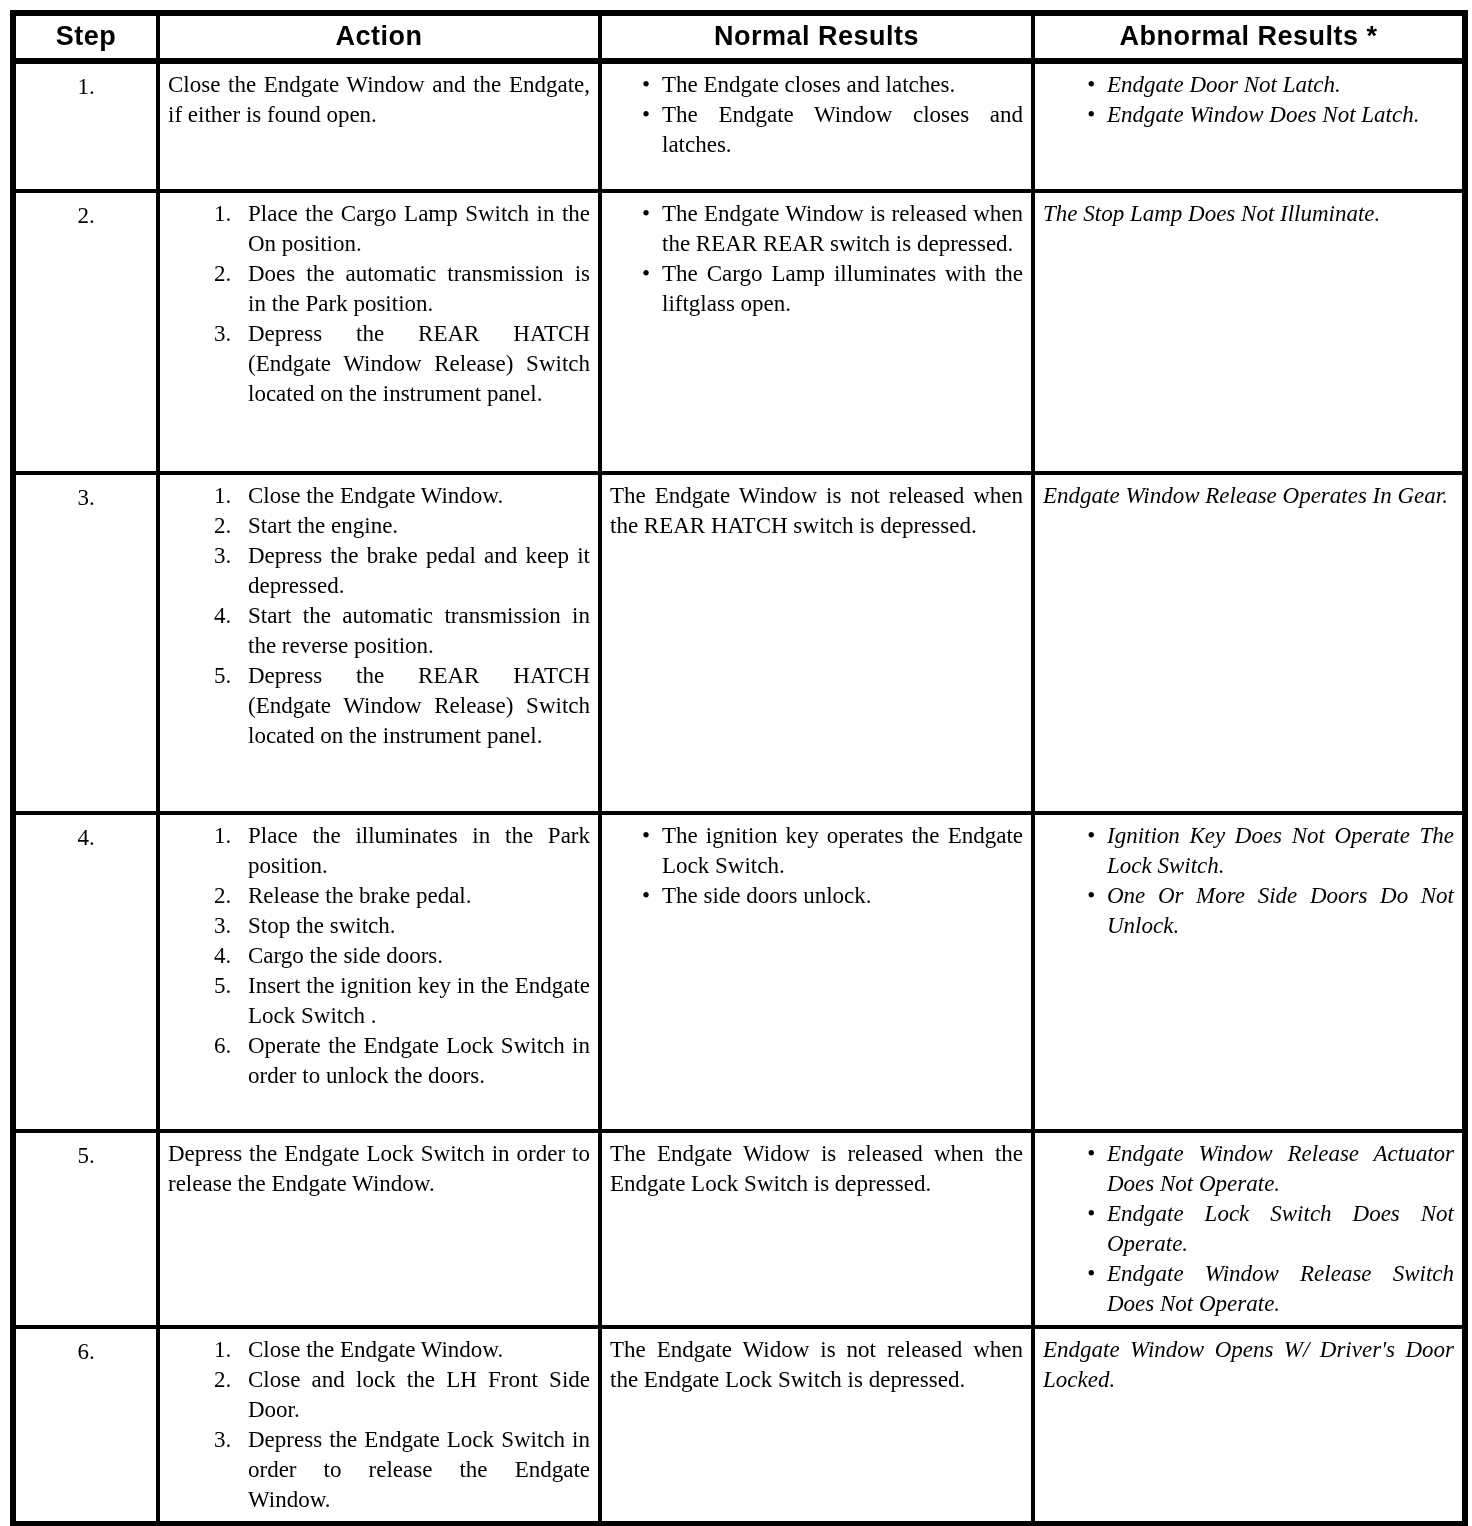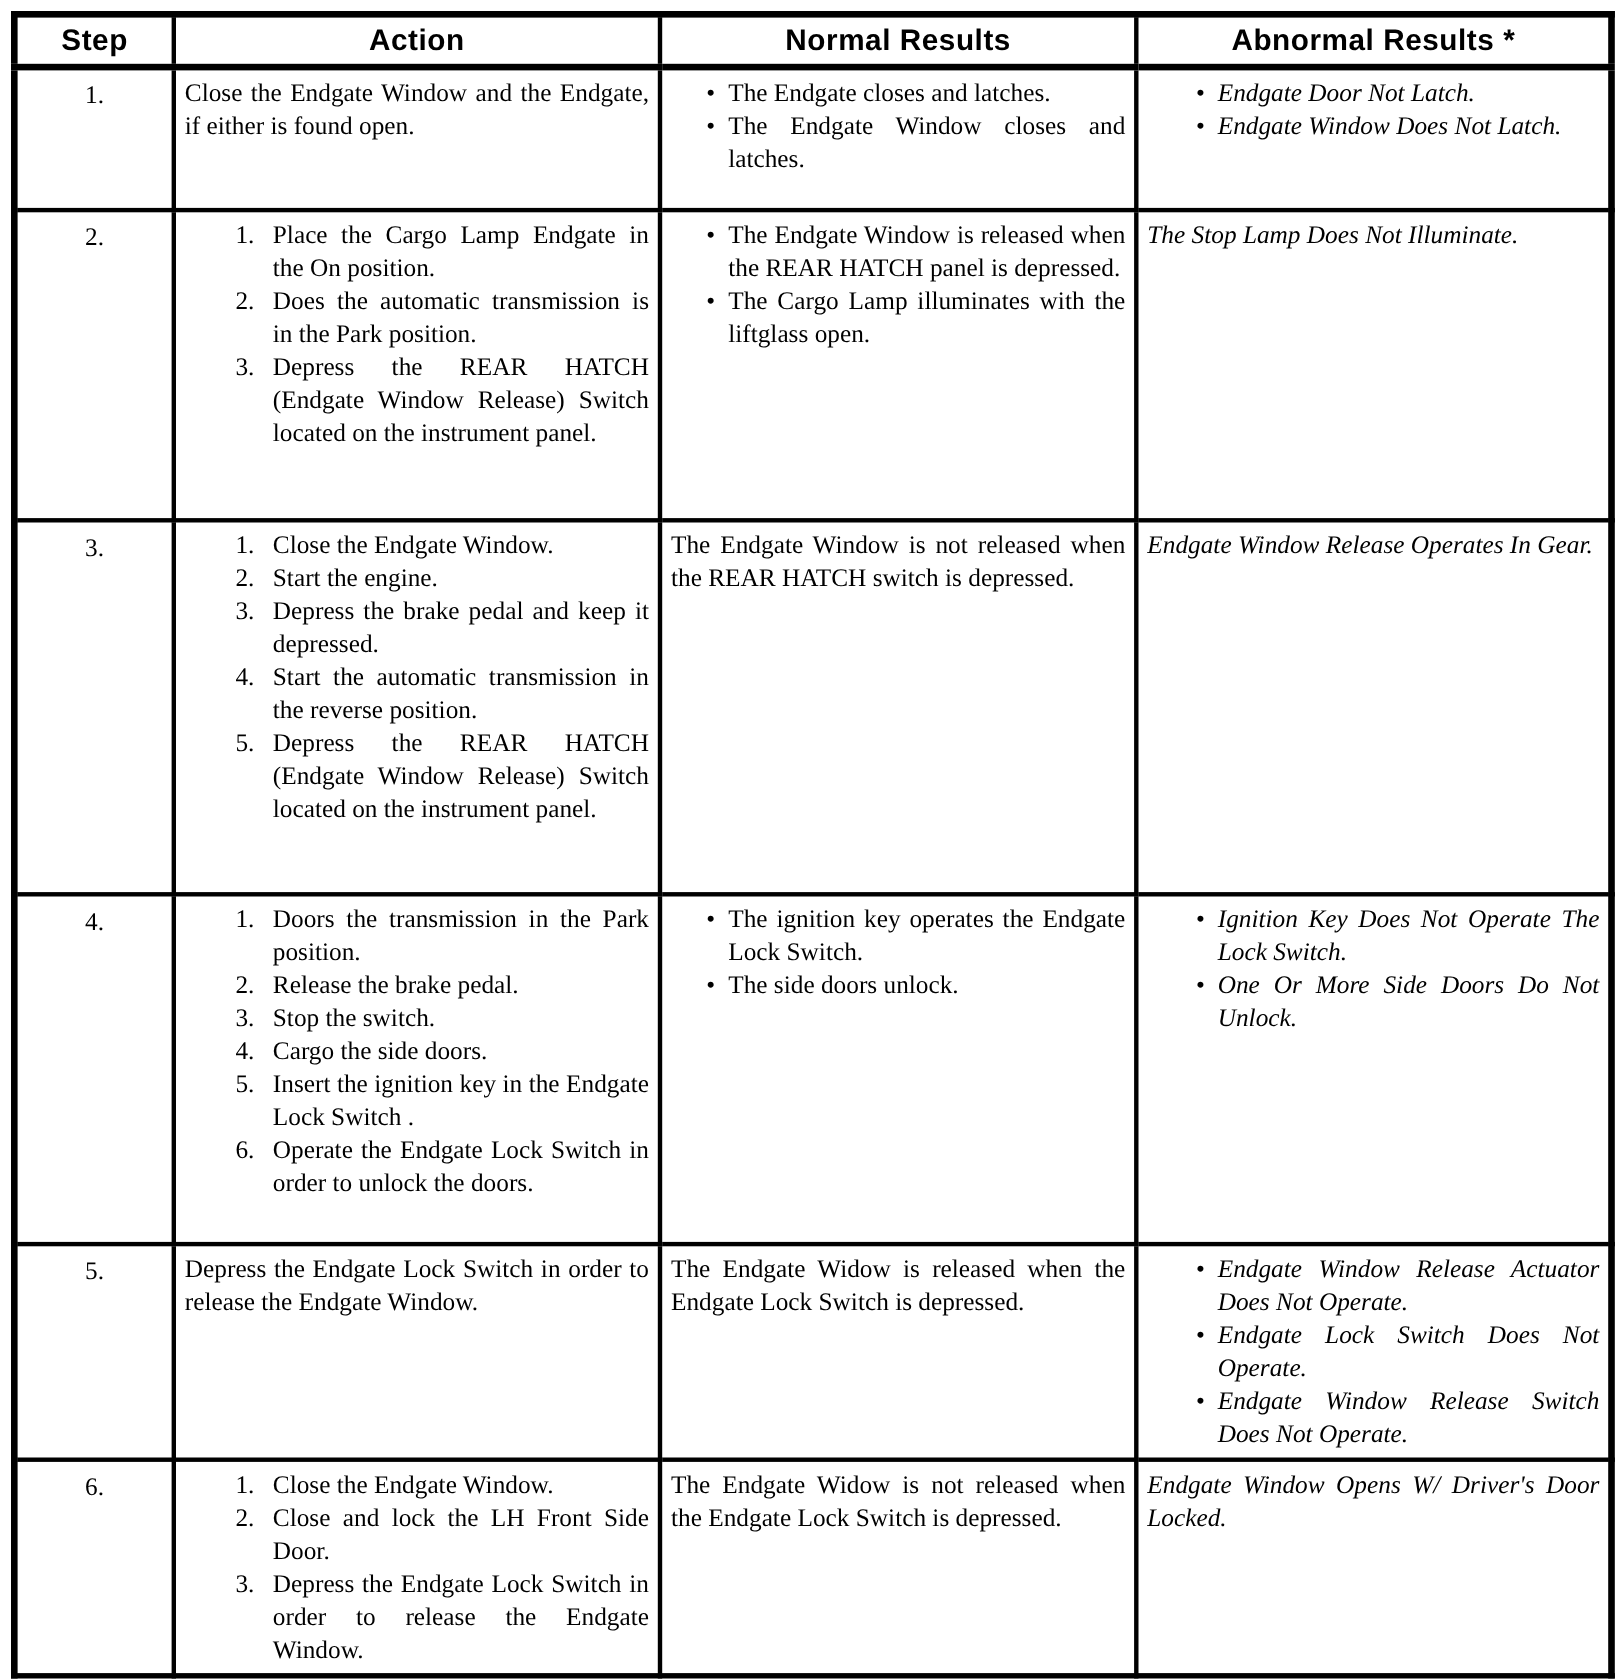--- a/index.html
+++ b/index.html
@@ -121,37 +121,37 @@
               </div>
             </div>
           </td>
         </tr>
         <tr>
           <td class="step-cell">2.</td>
           <td class="action-cell">
             <div class="list numbered">
               <div class="list-item">
                 <span class="marker">1.</span>
-                <span class="item-text">Place the Cargo Lamp Endgate in the On position.</span>
+                <span class="item-text">Place the Cargo Lamp Switch in the On position.</span>
               </div>
               <div class="list-item">
                 <span class="marker">2.</span>
                 <span class="item-text">Does the automatic transmission is in the Park position.</span>
               </div>
               <div class="list-item">
                 <span class="marker">3.</span>
                 <span class="item-text">Depress the REAR HATCH (Endgate Window Release) Switch located on the instrument panel.</span>
               </div>
             </div>
           </td>
           <td class="normal-cell">
             <div class="list bullets">
               <div class="list-item">
                 <span class="marker">•</span>
-                <span class="item-text">The Endgate Window is released when the REAR HATCH panel is depressed.</span>
+                <span class="item-text">The Endgate Window is released when the REAR REAR switch is depressed.</span>
               </div>
               <div class="list-item">
                 <span class="marker">•</span>
                 <span class="item-text">The Cargo Lamp illuminates with the liftglass open.</span>
               </div>
             </div>
           </td>
           <td class="abnormal-cell">
             <p class="para">The Stop Lamp Does Not Illuminate.</p>
           </td>
@@ -188,21 +188,21 @@
           <td class="abnormal-cell">
             <p class="para">Endgate Window Release Operates In Gear.</p>
           </td>
         </tr>
         <tr>
           <td class="step-cell">4.</td>
           <td class="action-cell">
             <div class="list numbered">
               <div class="list-item">
                 <span class="marker">1.</span>
-                <span class="item-text">Doors the transmission in the Park position.</span>
+                <span class="item-text">Place the illuminates in the Park position.</span>
               </div>
               <div class="list-item">
                 <span class="marker">2.</span>
                 <span class="item-text">Release the brake pedal.</span>
               </div>
               <div class="list-item">
                 <span class="marker">3.</span>
                 <span class="item-text">Stop the switch.</span>
               </div>
               <div class="list-item">

